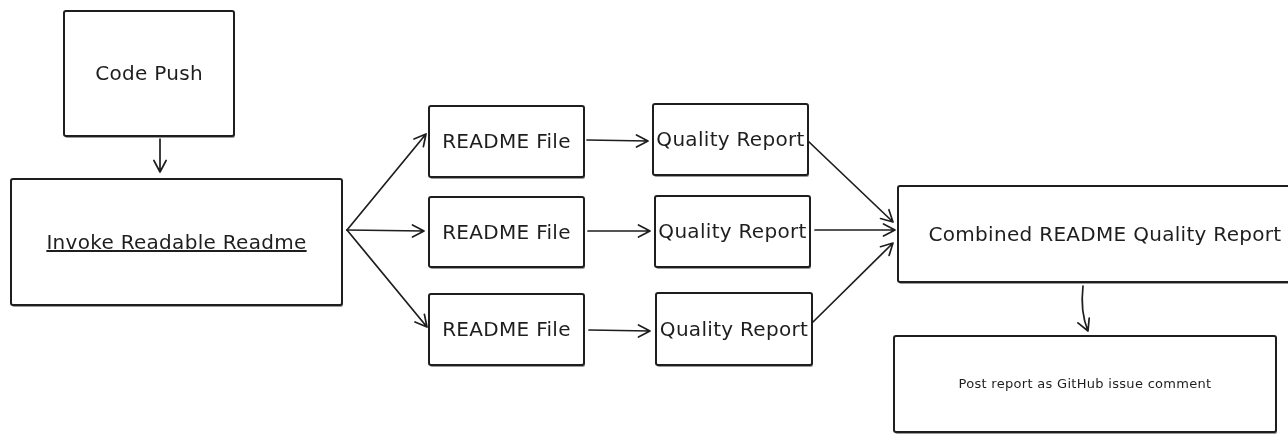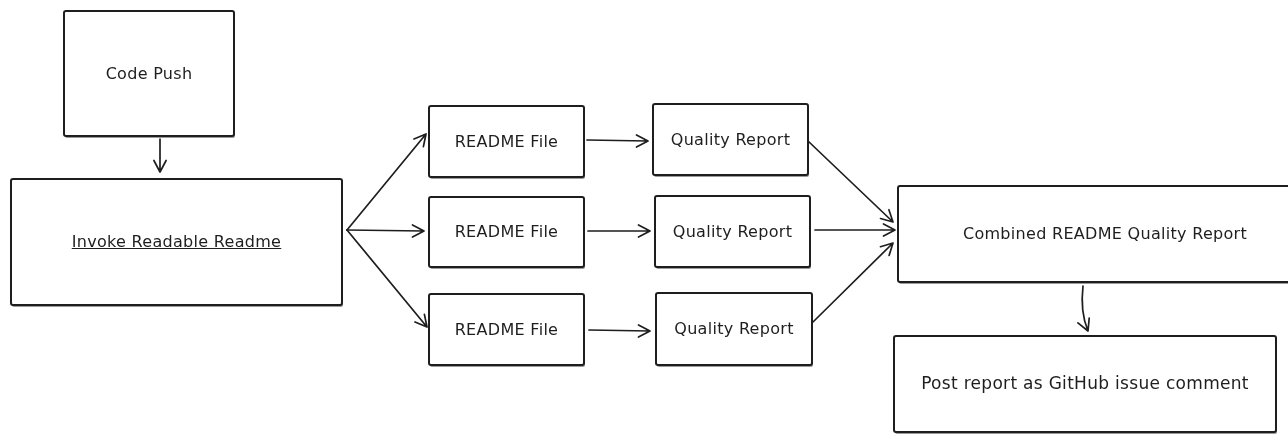--- a/index.html
+++ b/index.html
@@ -32,41 +32,41 @@
     position: absolute;
     box-sizing: border-box;
     border: 2px solid #1e1e1e;
     border-radius: 3px;
     background: #ffffff;
     color: #1e1e1e;
     display: flex;
     align-items: center;
     justify-content: center;
     text-align: center;
-    font-size: 16px;
+    font-size: 20px;
     line-height: 1.25;
     padding: 2px 6px;
     white-space: nowrap;
     
     box-shadow: 1px 2px 0 -1px rgba(30,30,30,0.45);
   }
   .node span {
     letter-spacing: 0.3px;
   }
   
   .n-code-push { left: 63px;  top: 10px;  width: 172px; height: 127px; }
   .n-invoke    { left: 10px;  top: 178px; width: 333px; height: 128px; text-decoration: underline; }
   .n-readme-1  { left: 428px; top: 105px; width: 157px; height: 73px; }
   .n-readme-2  { left: 428px; top: 196px; width: 157px; height: 72px; }
   .n-readme-3  { left: 428px; top: 293px; width: 157px; height: 73px; }
   .n-quality-1 { left: 652px; top: 103px; width: 157px; height: 73px; }
   .n-quality-2 { left: 654px; top: 195px; width: 157px; height: 73px; }
   .n-quality-3 { left: 655px; top: 292px; width: 158px; height: 74px; }
   .n-combined  { left: 897px; top: 185px; width: 416px; height: 98px; }
-  .n-post      { left: 893px; top: 335px; width: 384px; height: 98px; font-size: 17px; }
+  .n-post      { left: 893px; top: 335px; width: 384px; height: 98px; font-size: 13px; }
 </style>
 </head>
 <body>
 
 <div class="canvas">
 
   <svg class="arrows" width="1288" height="441" viewBox="0 0 1288 441" aria-hidden="true">
     <path d="M160 139 L160 172 M153.9 160.5 L160 172 L166.1 160.5" stroke="#1e1e1e"></path>
     <path d="M347 230 L426 134 M414 139 L426 134 L423.4 146.7" stroke="#1e1e1e"></path>
     <path d="M347 230 L424 231 M412.5 224.9 L424 231 L412.5 237.1" stroke="#1e1e1e"></path>

